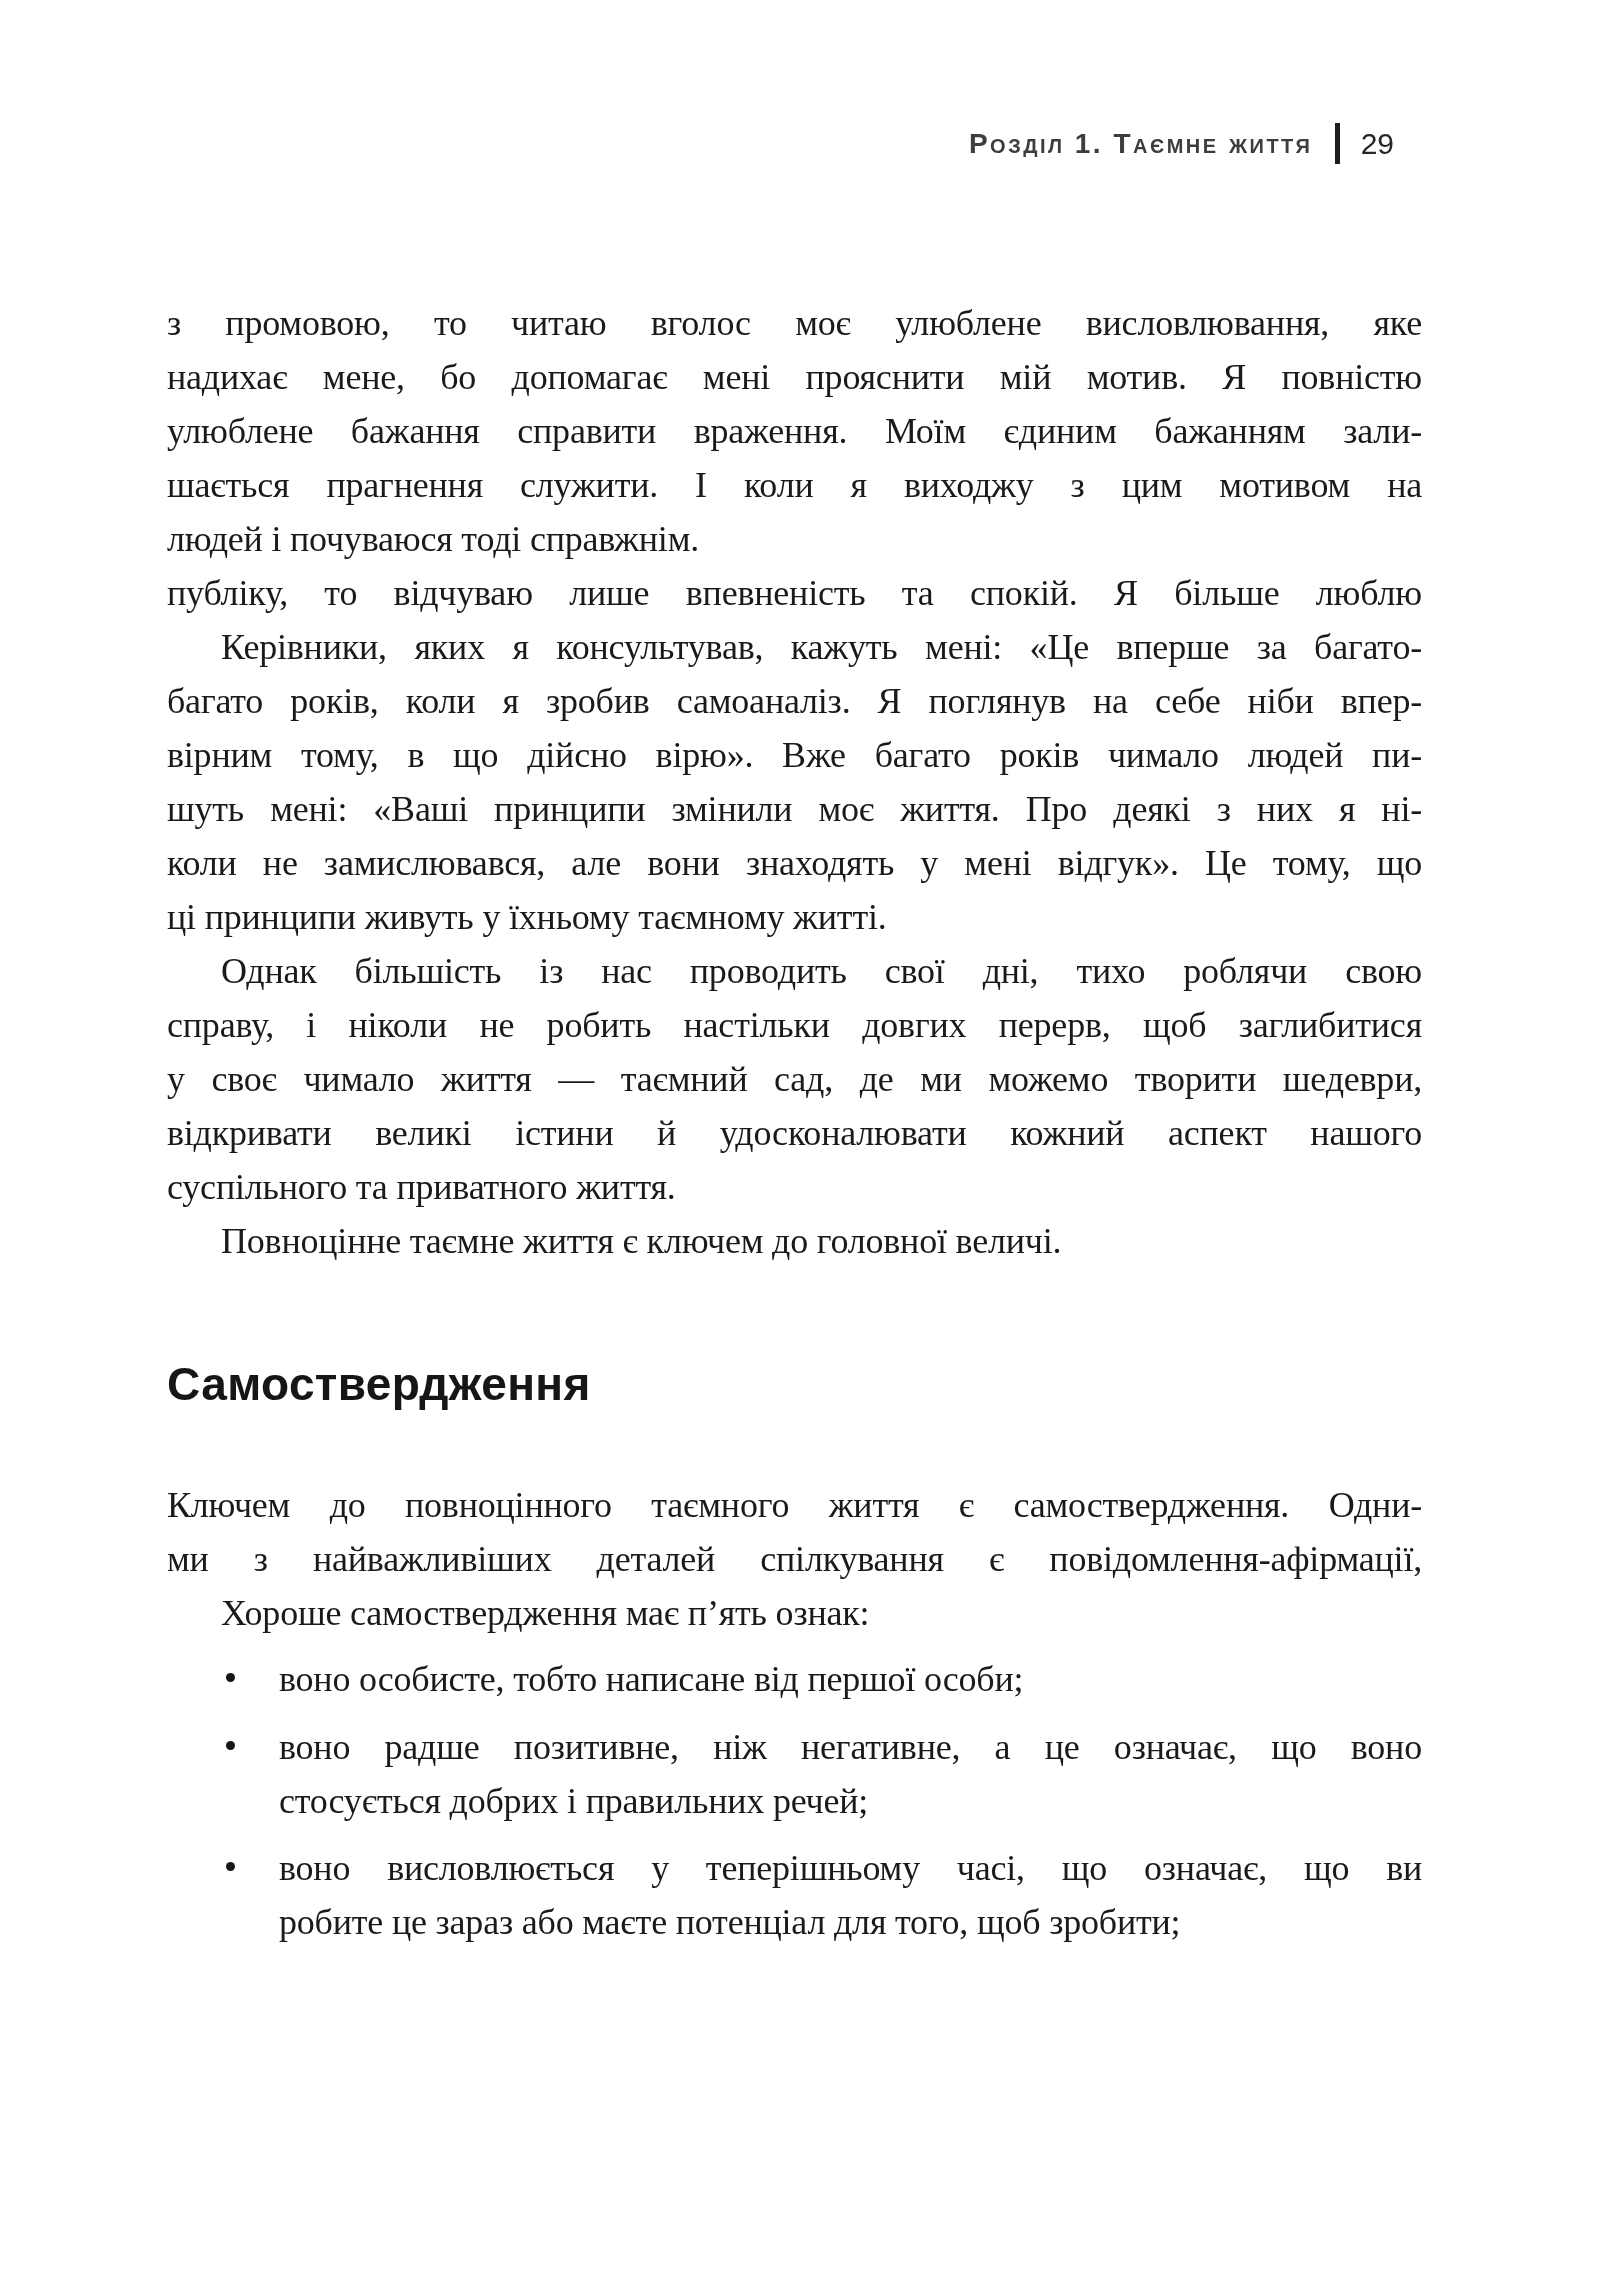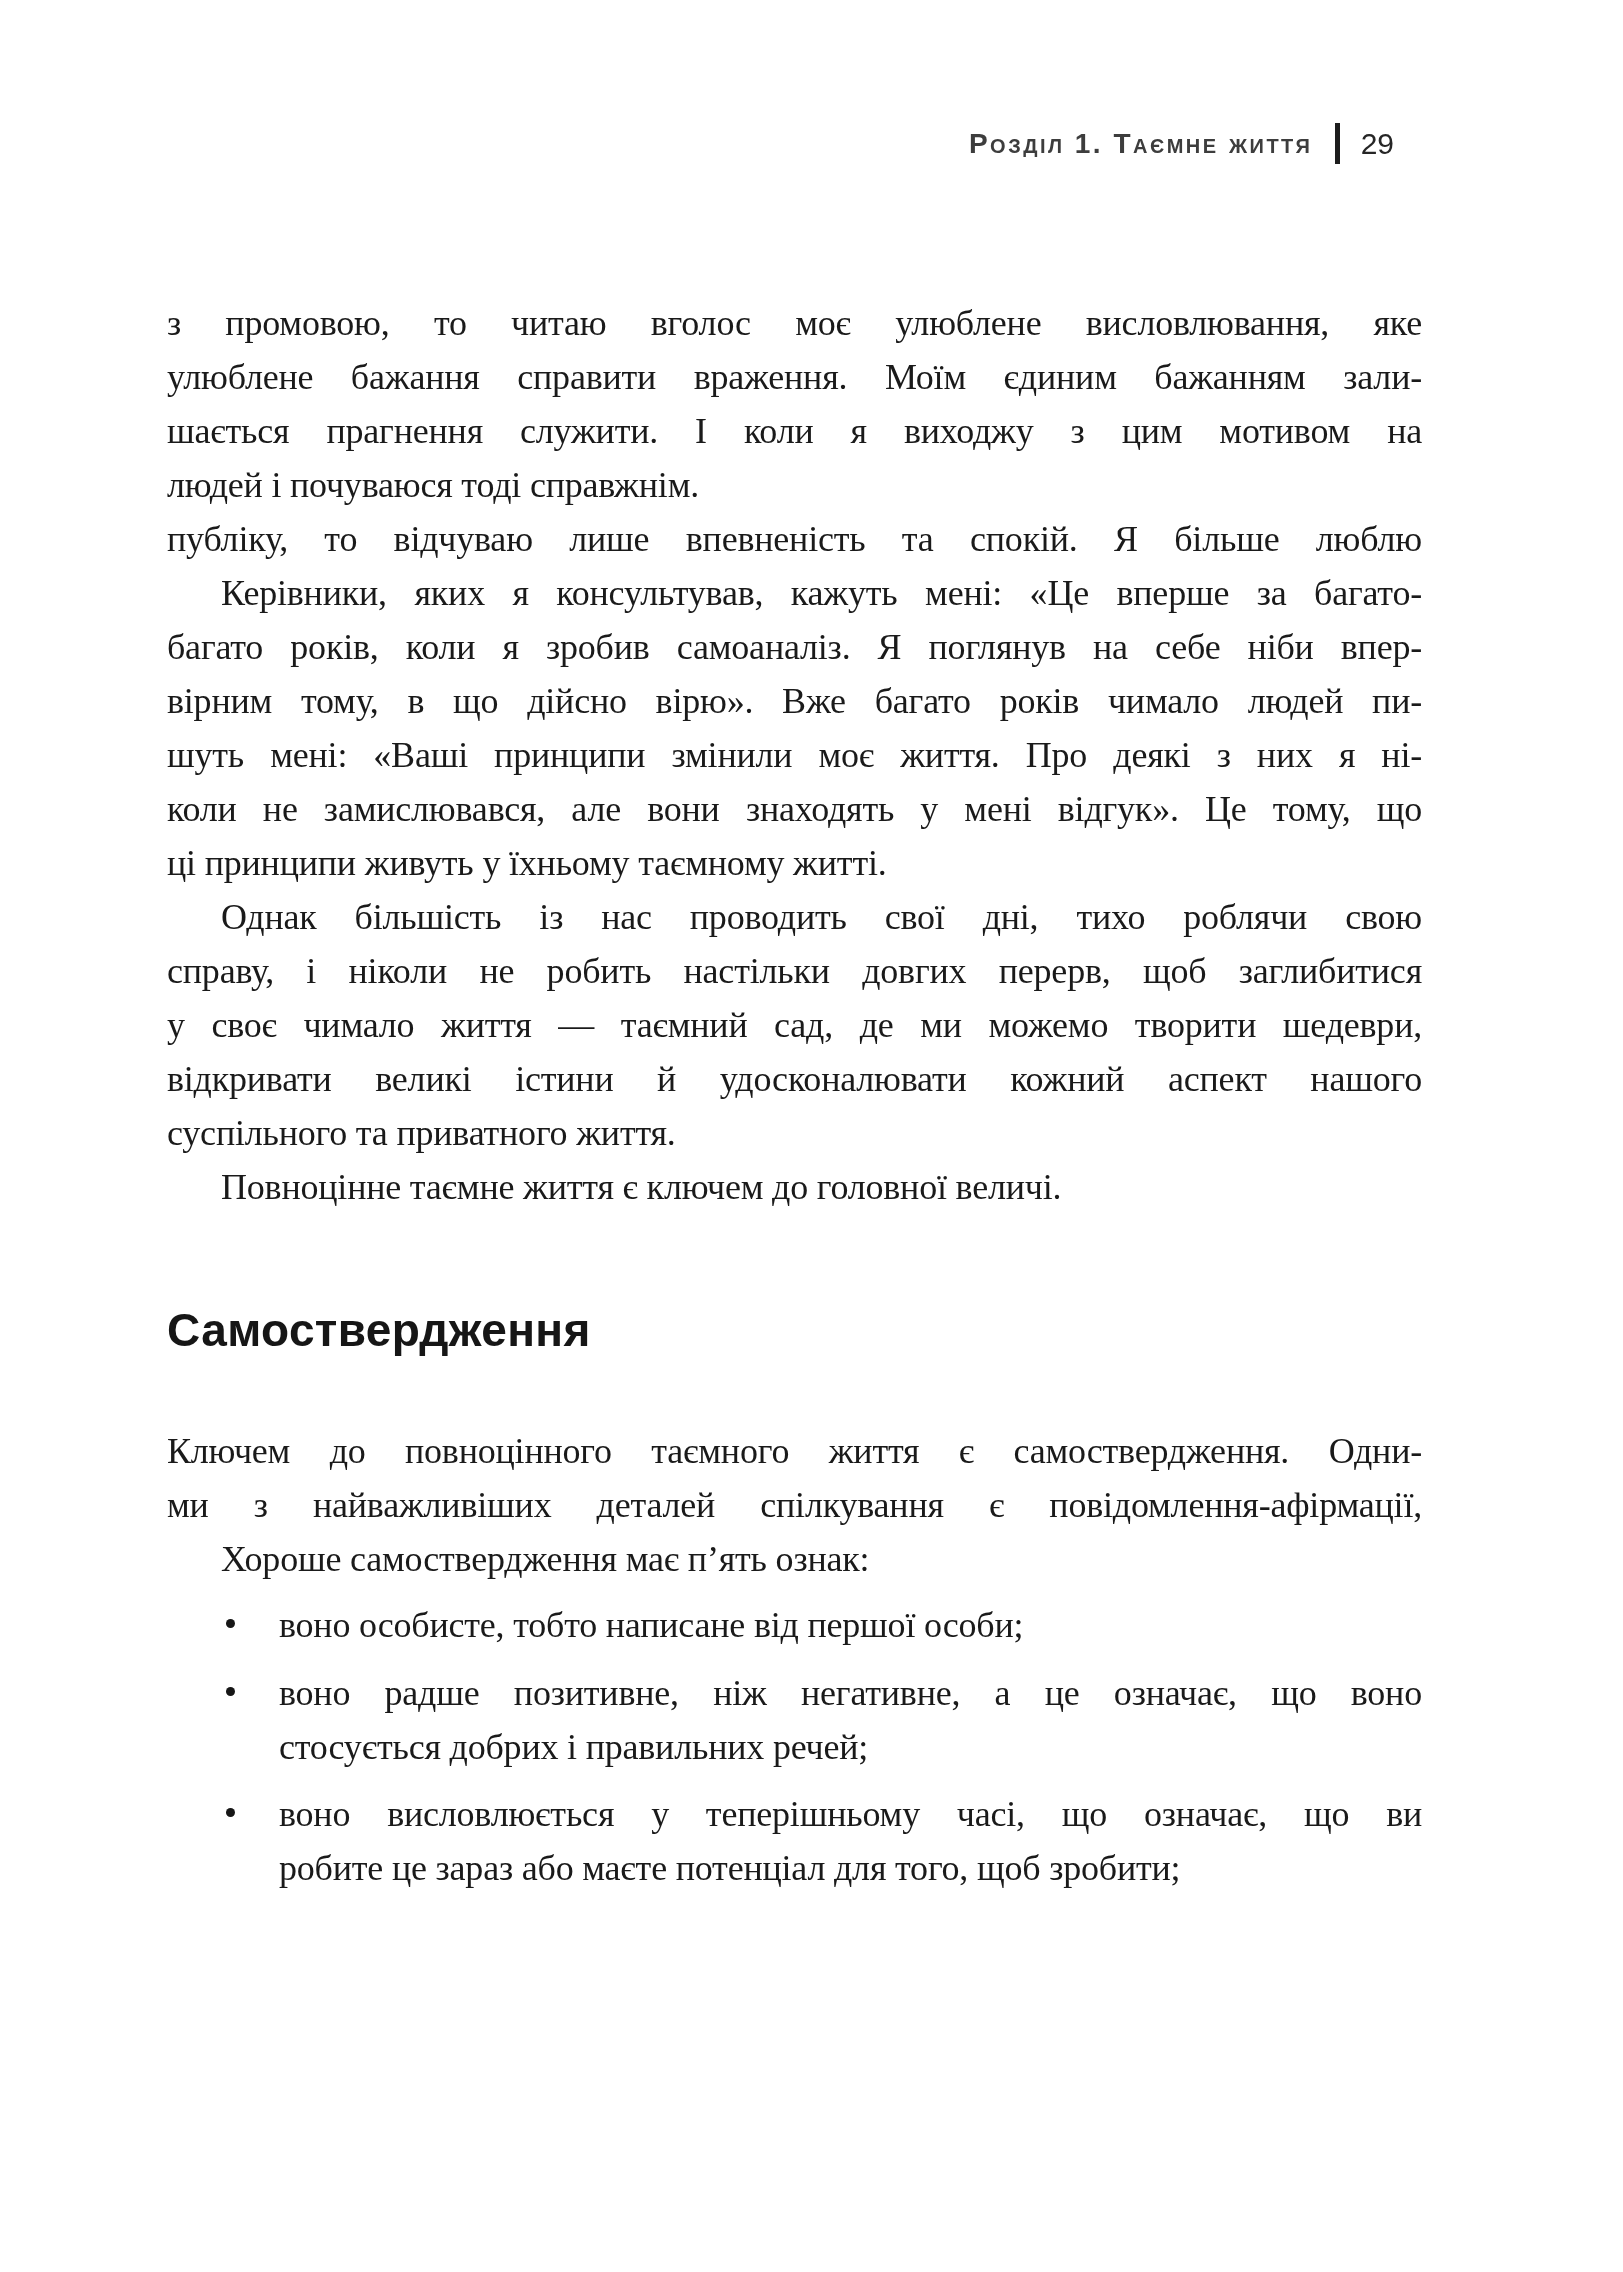--- a/index.html
+++ b/index.html
@@ -92,20 +92,21 @@
     <span class="chapter">Розділ 1. Таємне життя</span>
     <span class="header-divider"></span>
     <span class="page-number">29</span>
   </header>
 
   <main class="body-text">
 
     <p>
       </p>
       <div class="ln j">з промовою, то читаю вголос моє улюблене висловлювання, яке</div>
+      <div class="ln j">надихає мене, бо допомагає мені прояснити мій мотив. Я повністю</div>
       <div class="ln j">улюблене бажання справити враження. Моїм єдиним бажанням зали-</div>
       <div class="ln j">шається прагнення служити. І коли я виходжу з цим мотивом на</div>
       <div class="ln">людей і почуваюся тоді справжнім.</div>
       <div class="ln j">публіку, то відчуваю лише впевненість та спокій. Я більше люблю</div>
     <p></p>
 
     <p>
       </p>
       <div class="ln j ind">Керівники, яких я консультував, кажуть мені: «Це вперше за багато-</div>
       <div class="ln j">багато років, коли я зробив самоаналіз. Я поглянув на себе ніби впер-</div>

